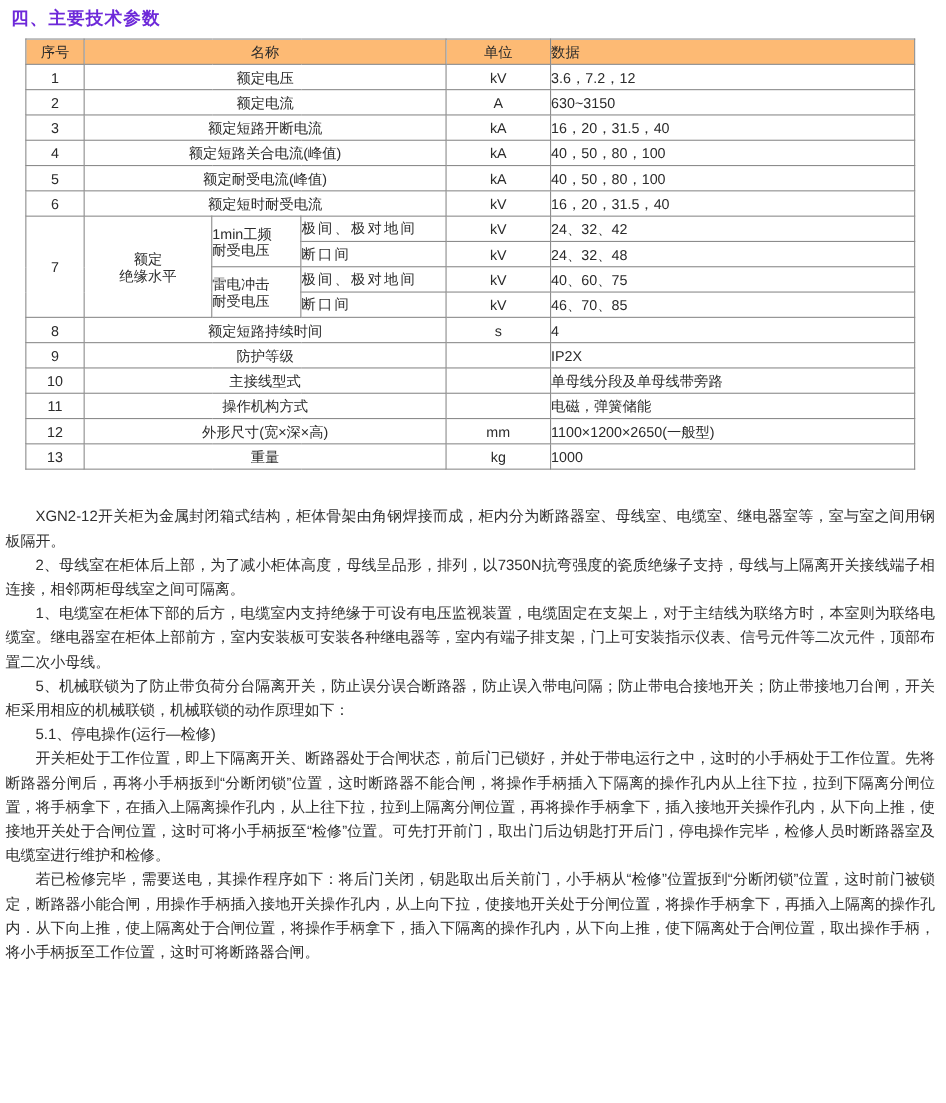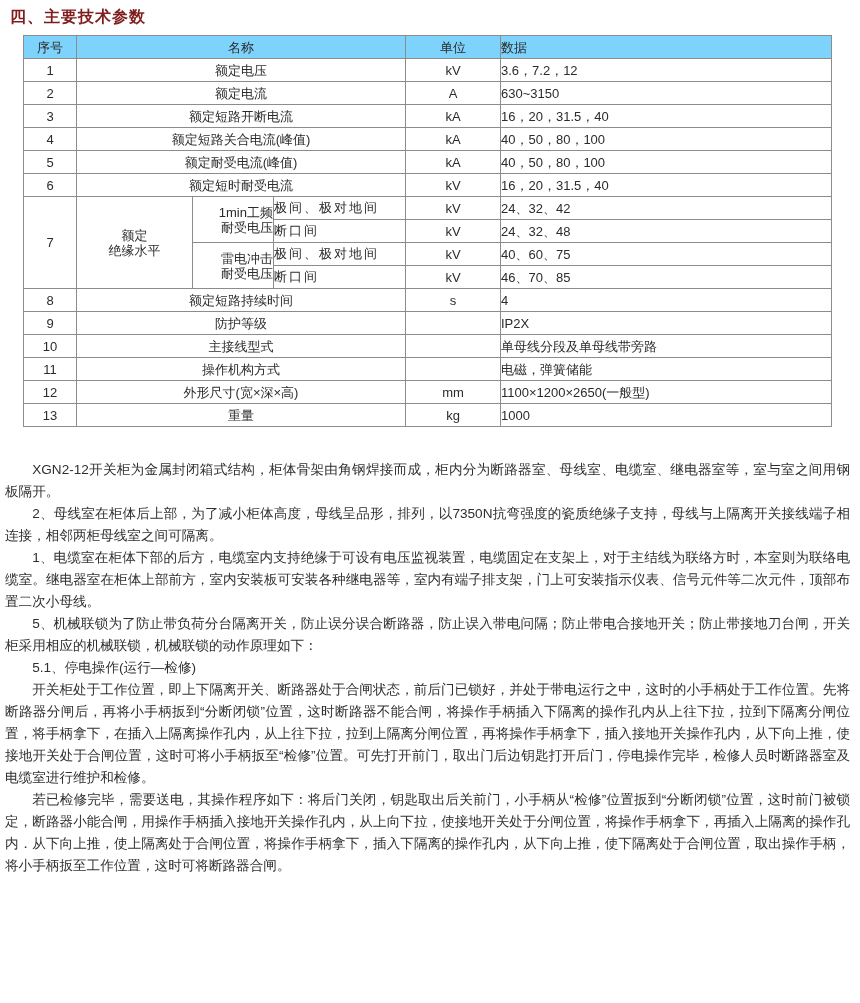--- a/index.html
+++ b/index.html
@@ -7,21 +7,21 @@
   body {
     width:860px; height:1003px;
     font-family:"Liberation Sans","DejaVu Sans",sans-serif;
     color:#2e2e2e;
     overflow:hidden;
   }
   .page { padding-top:7px; }
   .sec-title {
     font-size:16px;
     font-weight:bold;
-    color:#7f1d1d;
+    color:#6d28d9;
     margin-left:10px;
     letter-spacing:1px;
   }
   
   table.params {
     border-collapse:collapse;
     table-layout:fixed;
     margin:7px 0 0 23px;
     width:808px;
     font-size:13px;
@@ -30,24 +30,24 @@
   table.params td, table.params th {
     border:1px solid #8c8c8c;
     height:23px;
     padding:0;
     font-weight:normal;
     vertical-align:middle;
     line-height:15px;
     overflow:hidden;
     white-space:nowrap;
   }
-  table.params tr.head td { background:#7dd3fc; }
+  table.params tr.head td { background:#fdba74; }
   td.c-seq  { text-align:center; }
   td.c-name { text-align:center; padding-left:32px; }
-  td.c-test { text-align:right; white-space:normal; line-height:16px; }
+  td.c-test { text-align:left; white-space:normal; line-height:16px; }
   td.c-gap  { text-align:left; padding-left:14px; letter-spacing:2px;font-family:Liberation Mono, monospace; }
   td.c-unit { text-align:center; }
   td.c-data { text-align:left; padding-left:22px; }
   td .tl { display:block; }
   
   .sec5 { margin-top:32px; }
   .body-text {
     margin:8px 10px 0 5px;
     font-size:13.6px;
     line-height:22px;

